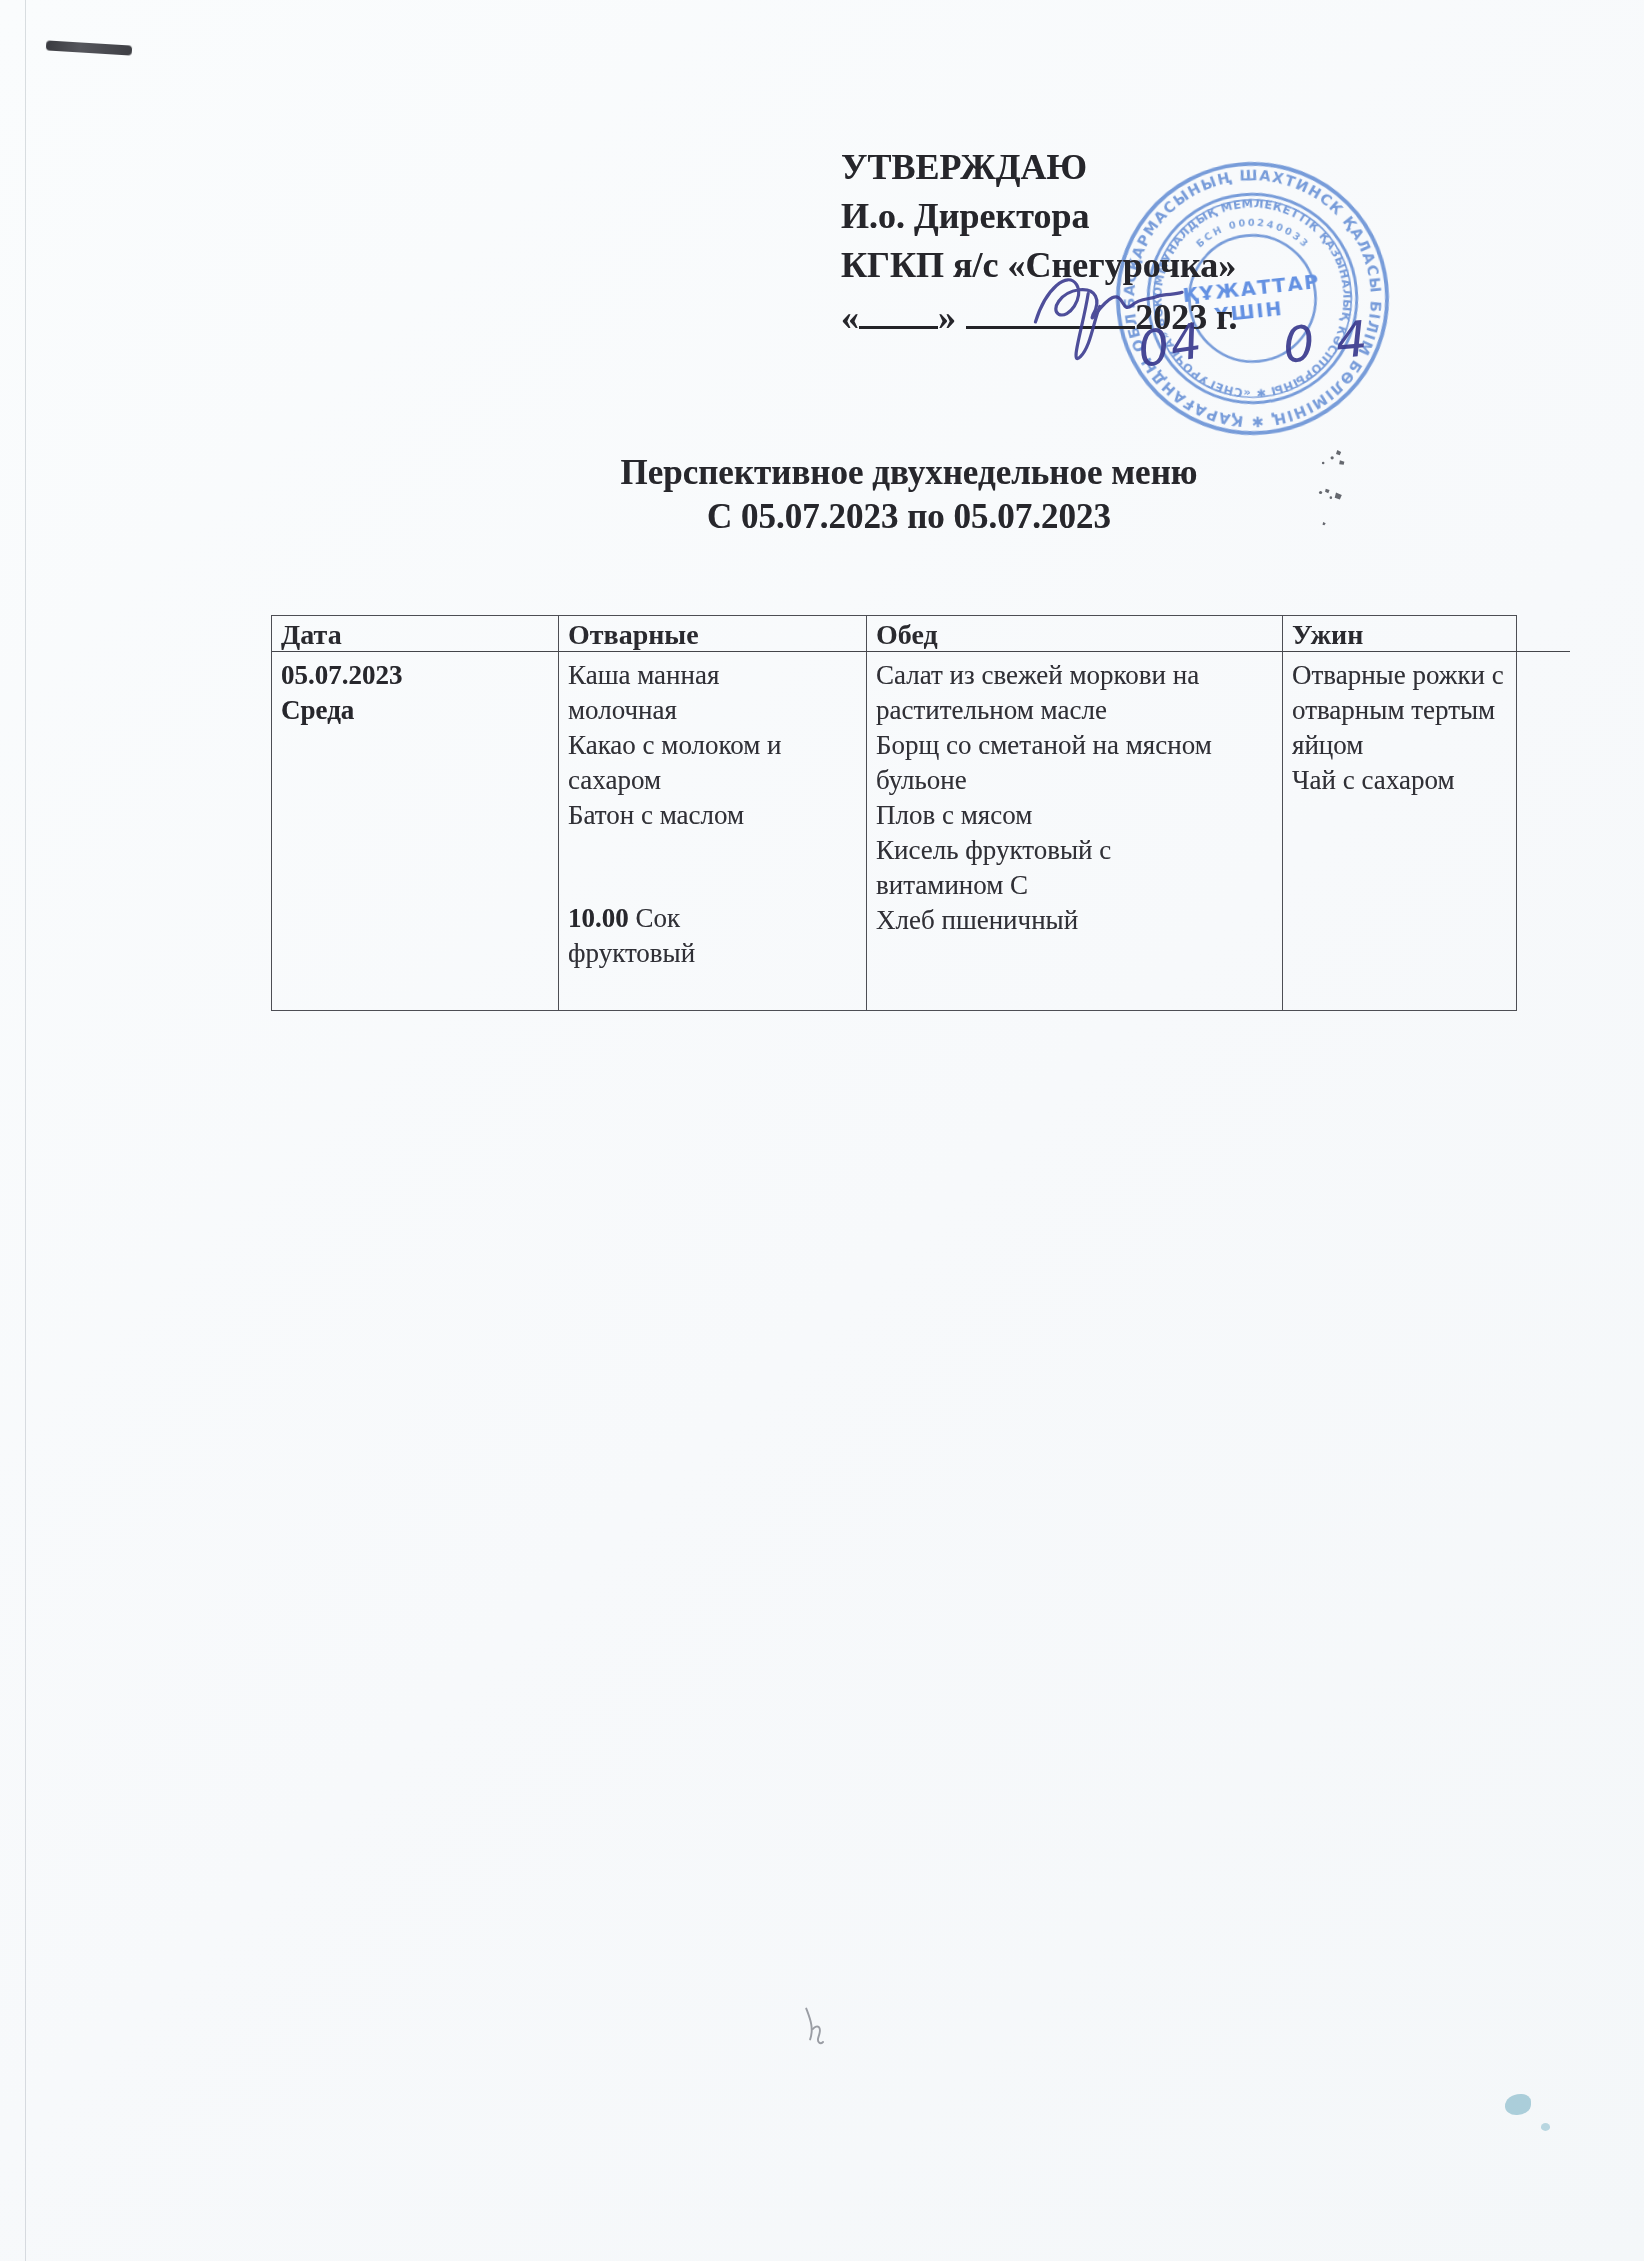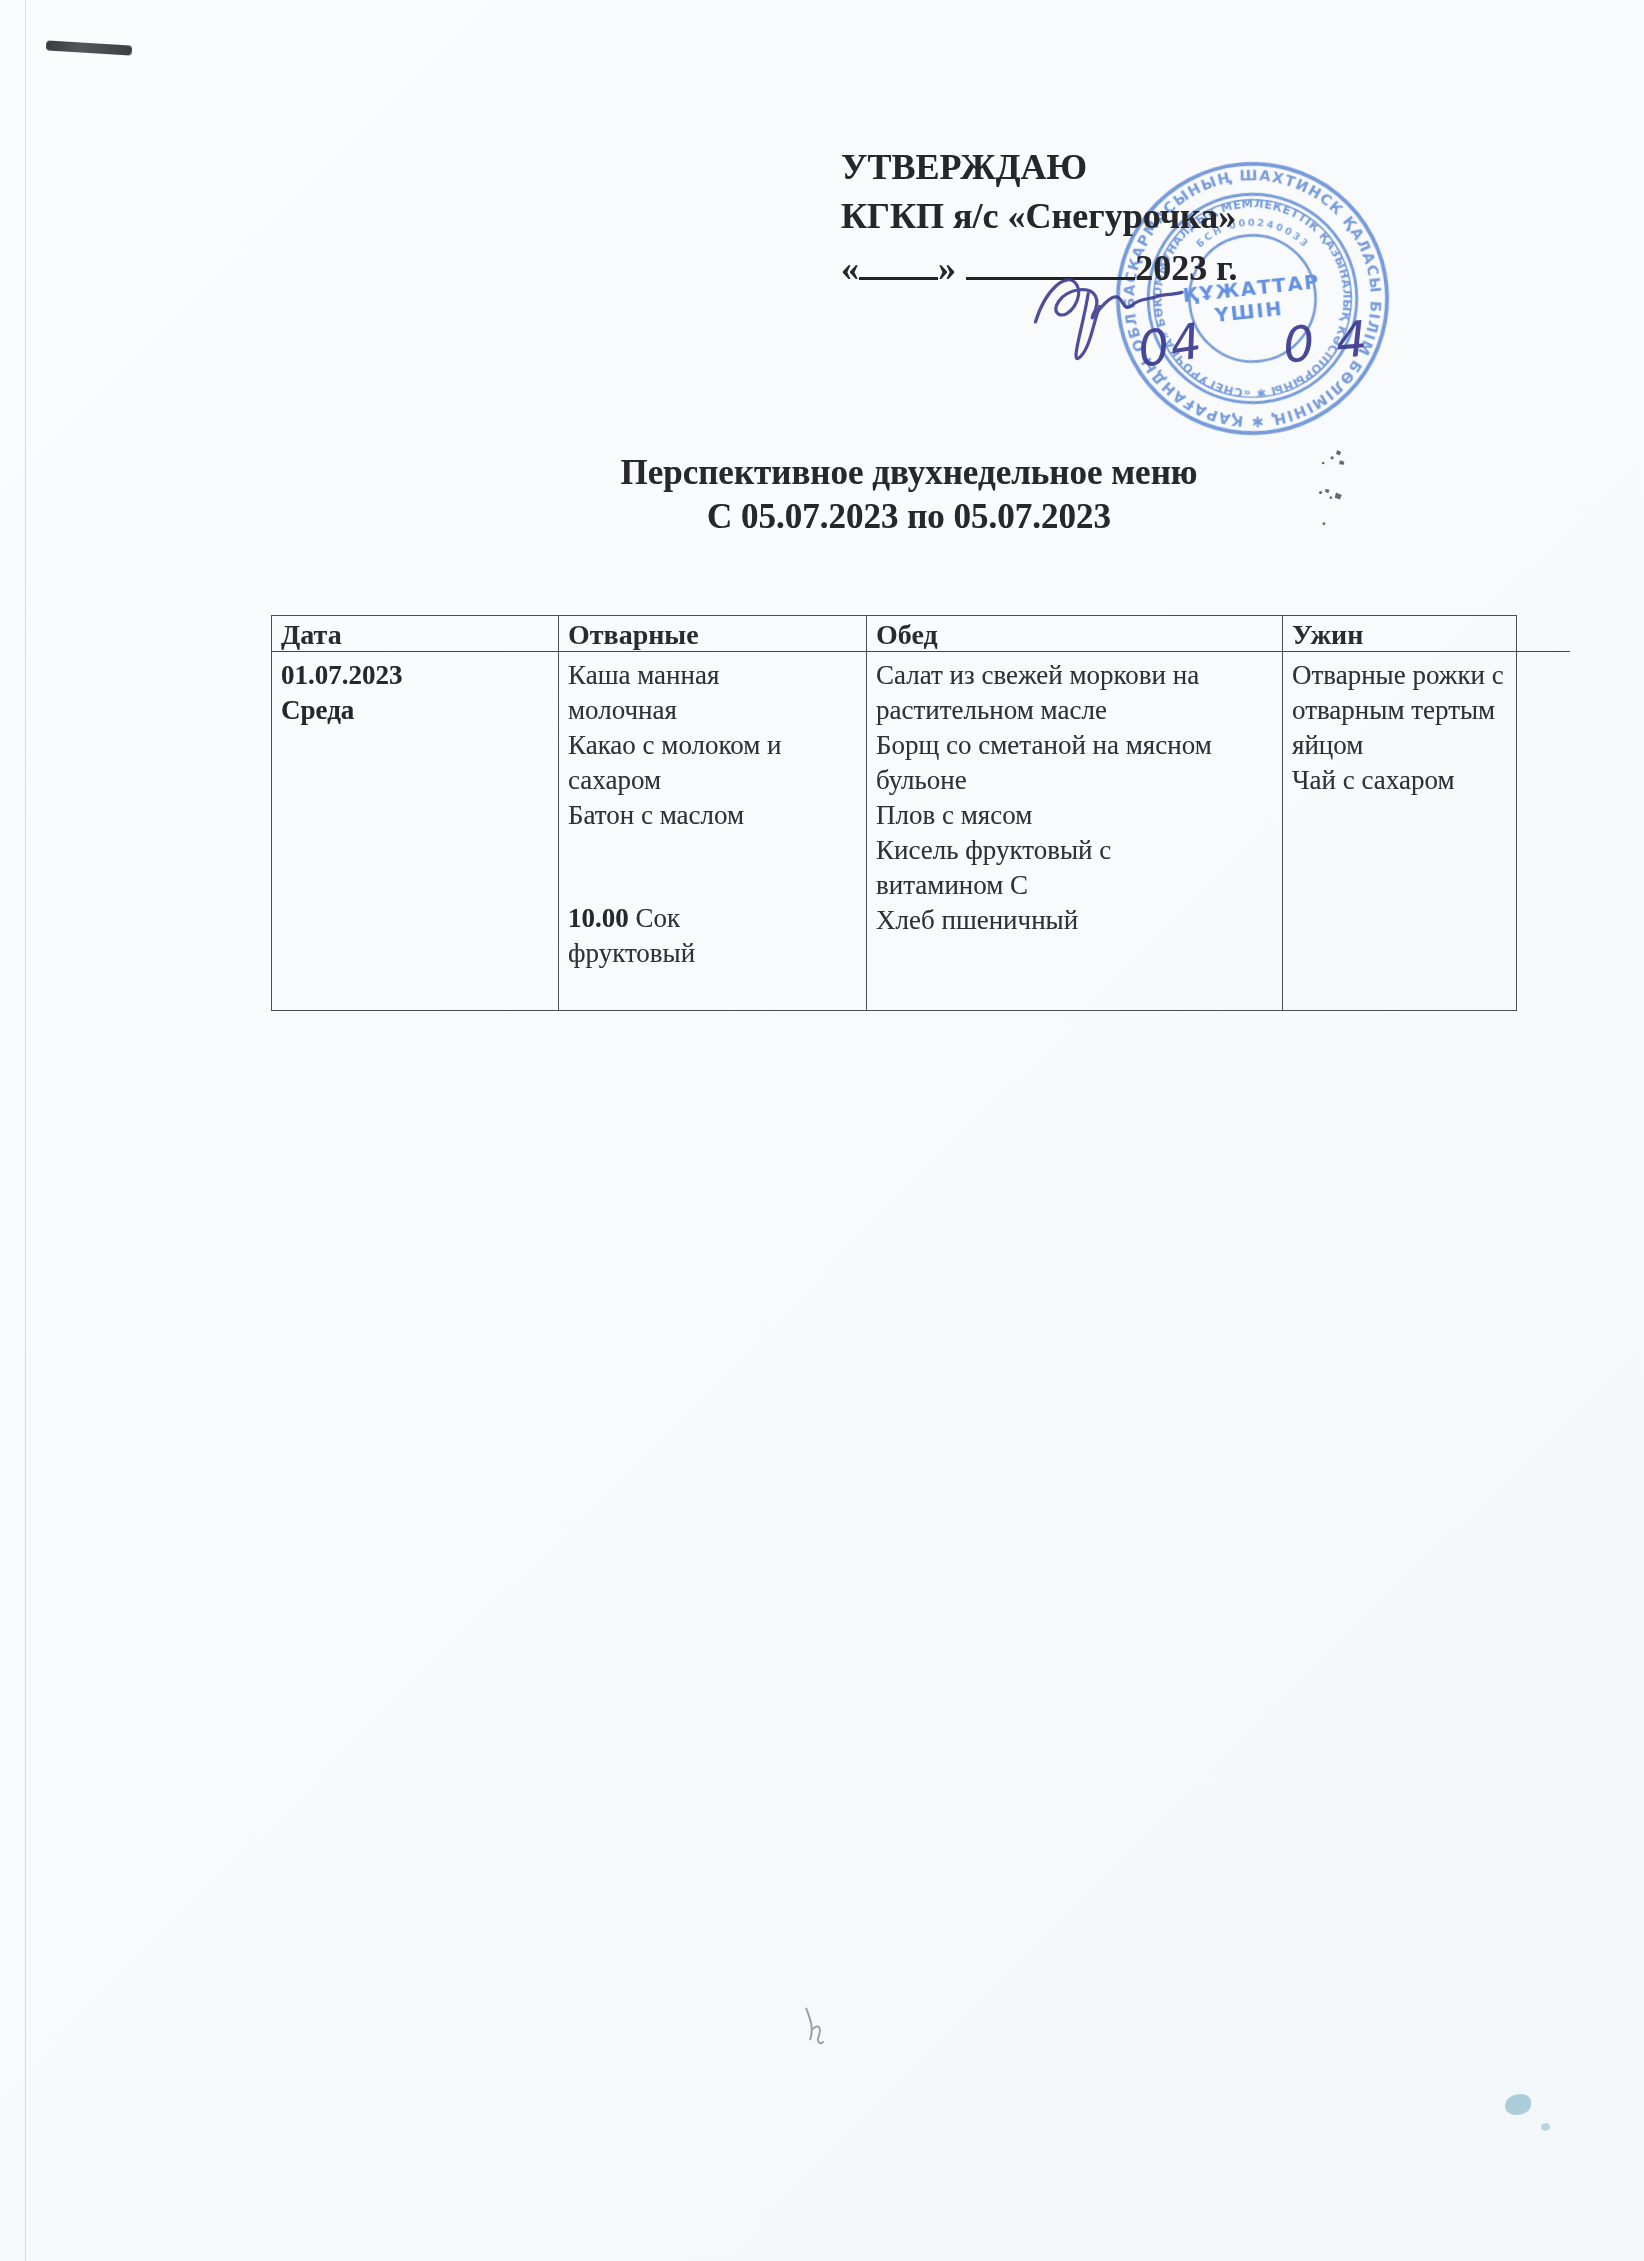--- a/index.html
+++ b/index.html
@@ -85,20 +85,21 @@
     </text>
     <text font-size="8" letter-spacing="2" fill="#7199d8">
       <textPath href="#bsnArc" startOffset="52">БСН 000240033</textPath>
     </text>
     <text x="120" y="117" text-anchor="middle" font-size="16" letter-spacing="1.5" fill="#5486e0">ҚҰЖАТТАР</text>
     <text x="116" y="136" text-anchor="middle" font-size="16" letter-spacing="1.5" fill="#5486e0">ҮШІН</text>
   </svg>
 
   <div class="approval">
     <div>УТВЕРЖДАЮ</div>
+    <div>И.о. Директора</div>
     <div>КГКП я/с «Снегурочка»</div>
     <div>
       <span>«</span><span class="u u-day"></span><span>»</span><span class="u u-mon"></span><span>2023 г.</span>
     </div>
   </div>
 
   <svg class="signature" viewBox="0 0 370 200">
     <g fill="none" stroke="#3c3c90" stroke-width="5" stroke-linecap="round" opacity=".9">
       <path d="M 10 96 C 26 44, 60 16, 74 38 C 86 58, 62 92, 46 84 C 34 77, 48 50, 78 46 C 104 43, 112 62, 100 84"></path>
       <path d="M 100 84 C 92 104, 112 66, 130 58 C 148 51, 144 84, 160 70 C 174 58, 186 62, 200 56"></path>
@@ -128,21 +129,21 @@
     <div>С 05.07.2023 по 05.07.2023</div>
   </div>
 
   <div class="menu-table">
     <div class="th">Дата</div>
     <div class="th">Отварные</div>
     <div class="th">Обед</div>
     <div class="th">Ужин</div>
 
     <div class="td">
-      <div class="line bold">01.07.2023</div>
+      <div class="line bold">05.07.2023</div>
       <div class="line bold">Среда</div>
     </div>
 
     <div class="td">
       <div class="line">Каша манная</div>
       <div class="line">молочная</div>
       <div class="line">Какао с молоком и</div>
       <div class="line">сахаром</div>
       <div class="line">Батон с маслом</div>
       <div class="gap-spacer"></div>

